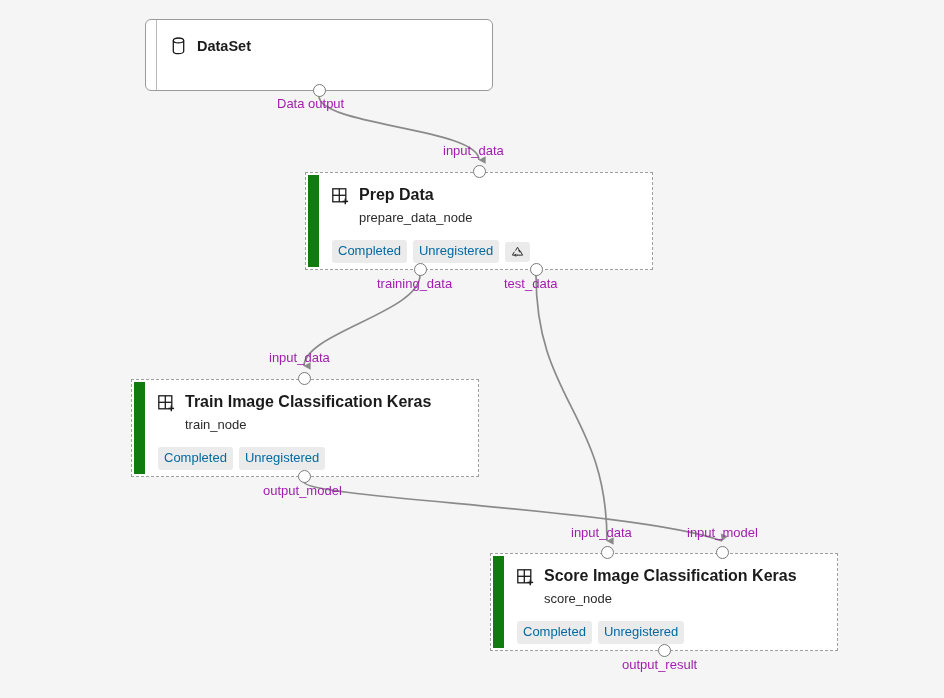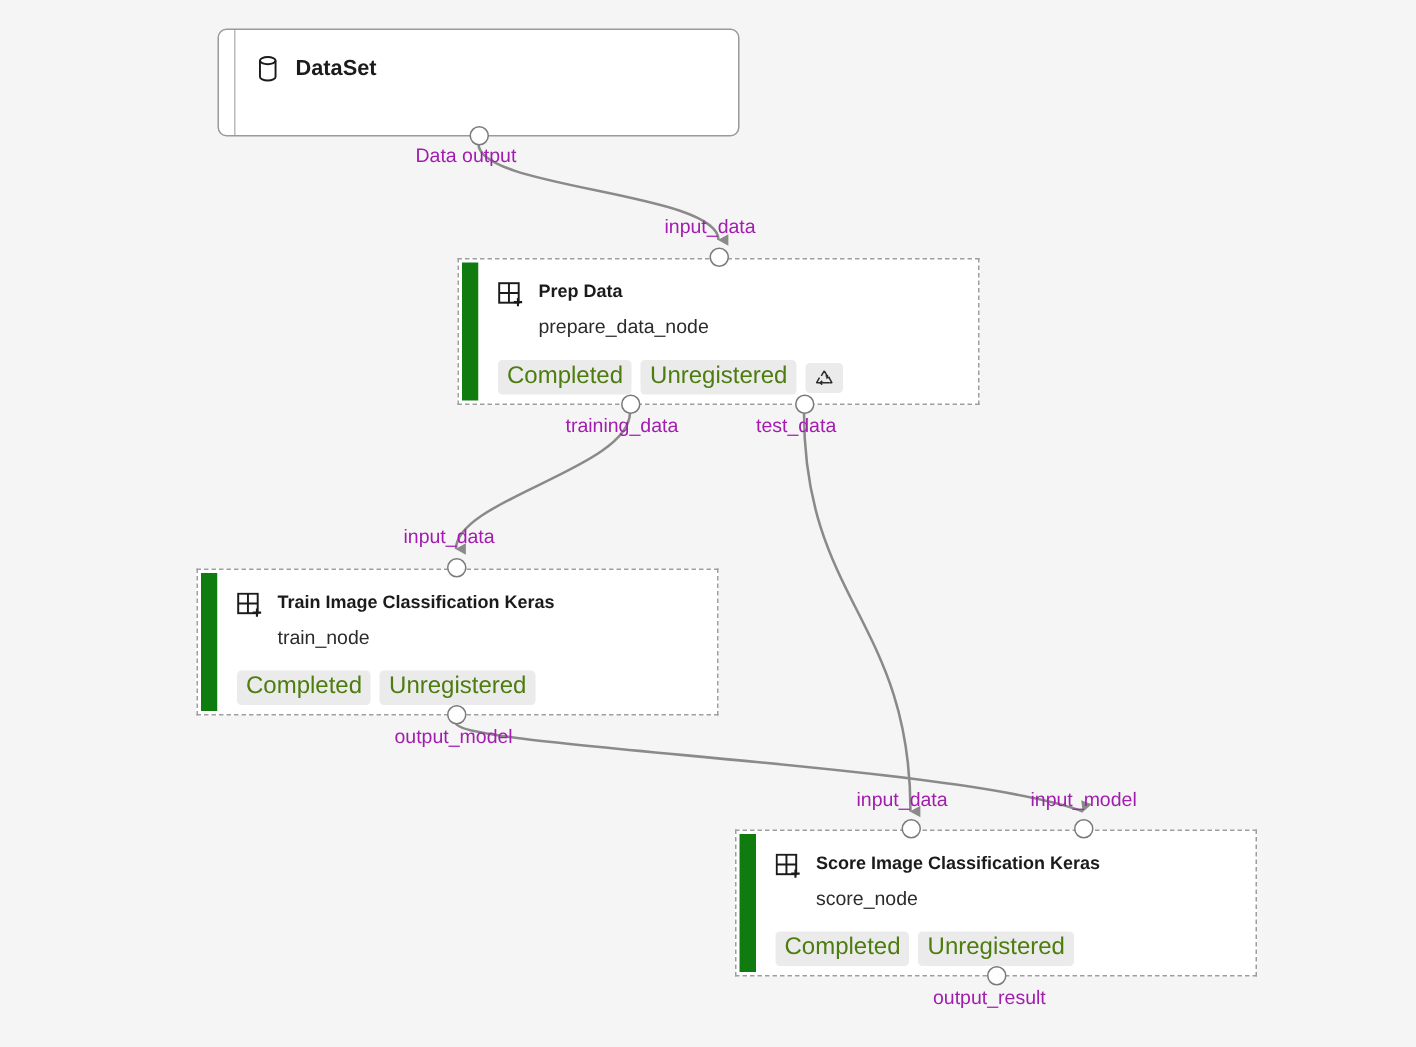--- a/index.html
+++ b/index.html
@@ -93,42 +93,42 @@
     box-sizing: border-box;
   }
   .module-head {
     display: flex;
     align-items: flex-start;
   }
   .module-texts {
     margin-left: 10px;
   }
   .module-title {
-    font-size: 12px;
+    font-size: 16px;
     font-weight: bold;
     color: #1b1b1b;
     line-height: 17px;
     white-space: nowrap;
   }
   .module-sub {
     font-size: 13px;
     color: #2b2b2b;
     line-height: 17px;
     margin-top: 6px;
     white-space: nowrap;
   }
   .badges {
     display: flex;
     align-items: center;
     margin-top: 14px;
   }
   .badge {
     background: #ebebeb;
-    color: #4d7c0f;
-    font-size: 16px;
+    color: #0369a1;
+    font-size: 13px;
     line-height: 16px;
     padding: 3px 6px 4px 6px;
     border-radius: 3px;
     margin-right: 6px;
     white-space: nowrap;
   }
   .badge.icon-badge {
     padding: 3px 5px 2px 5px;
     display: flex;
     align-items: center;

